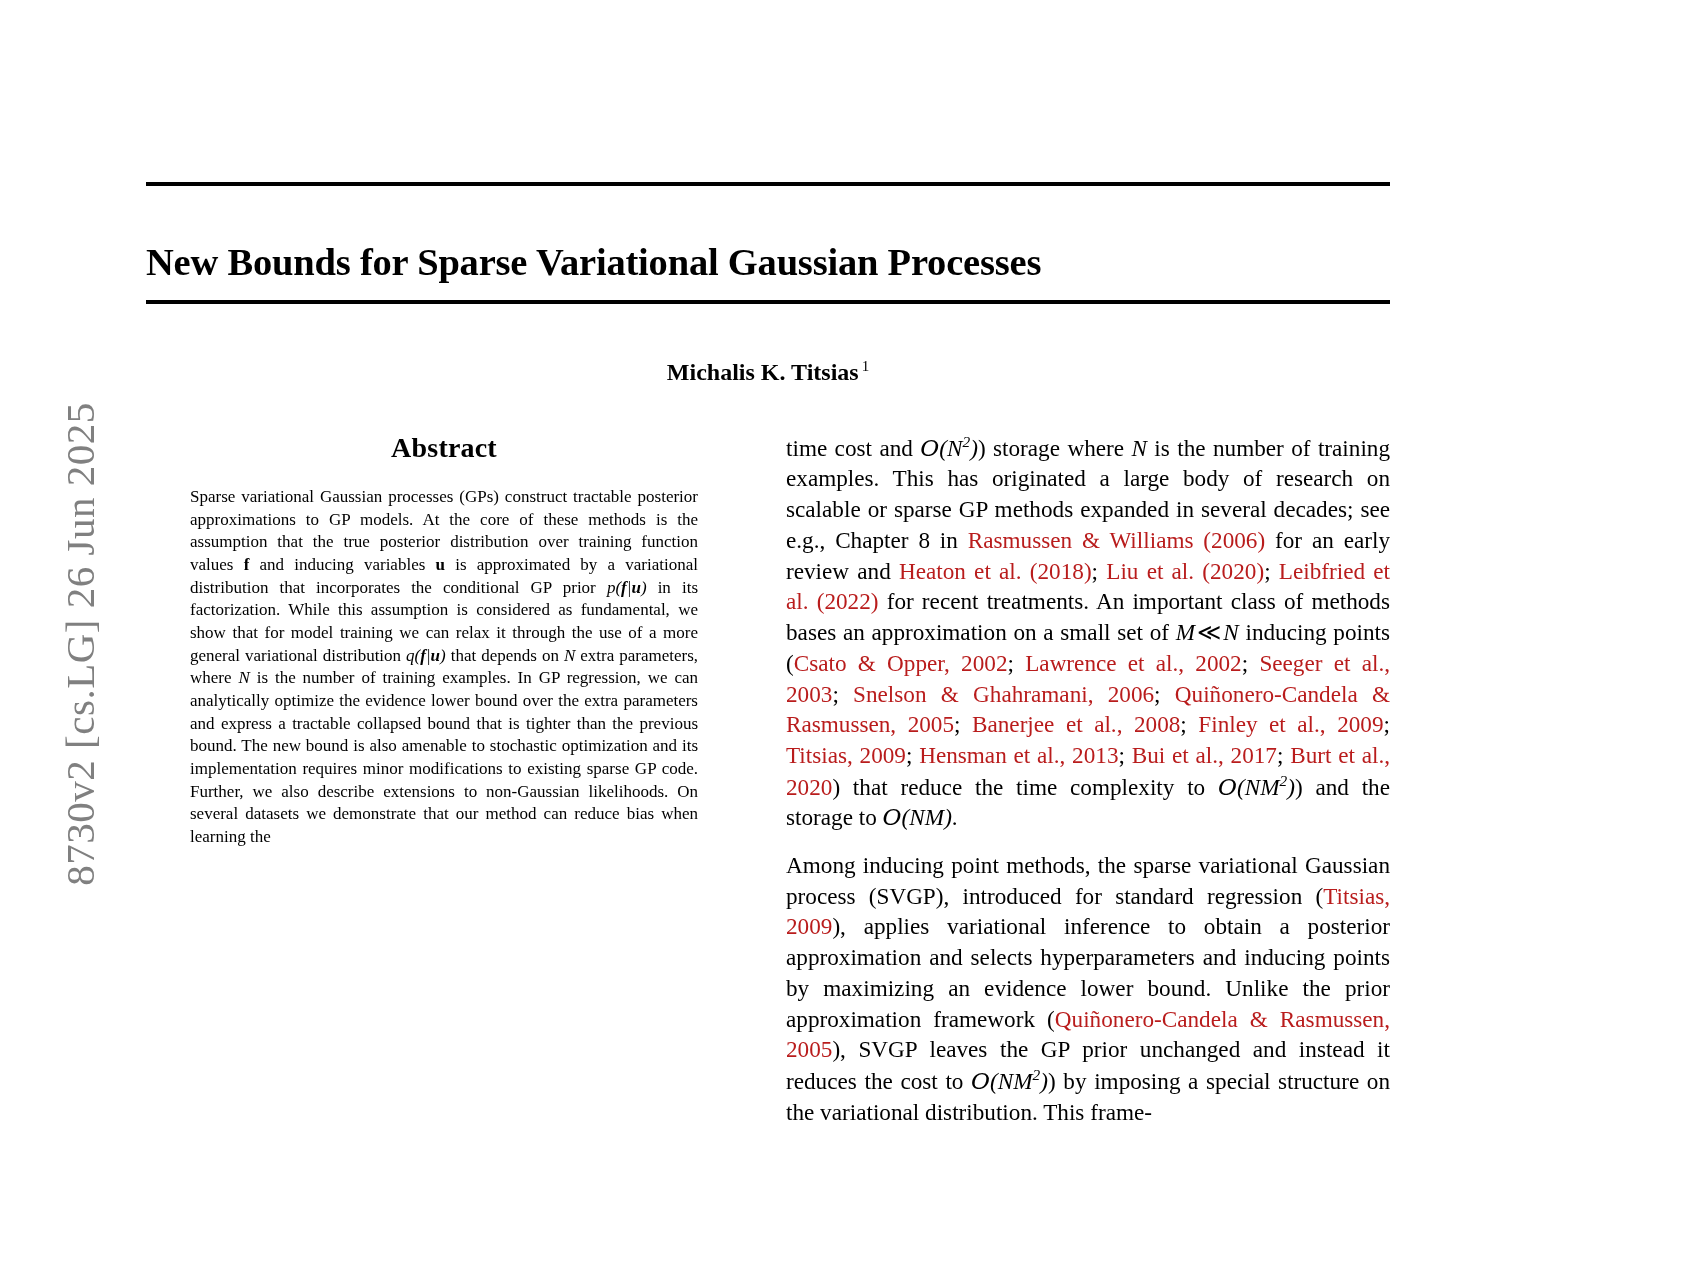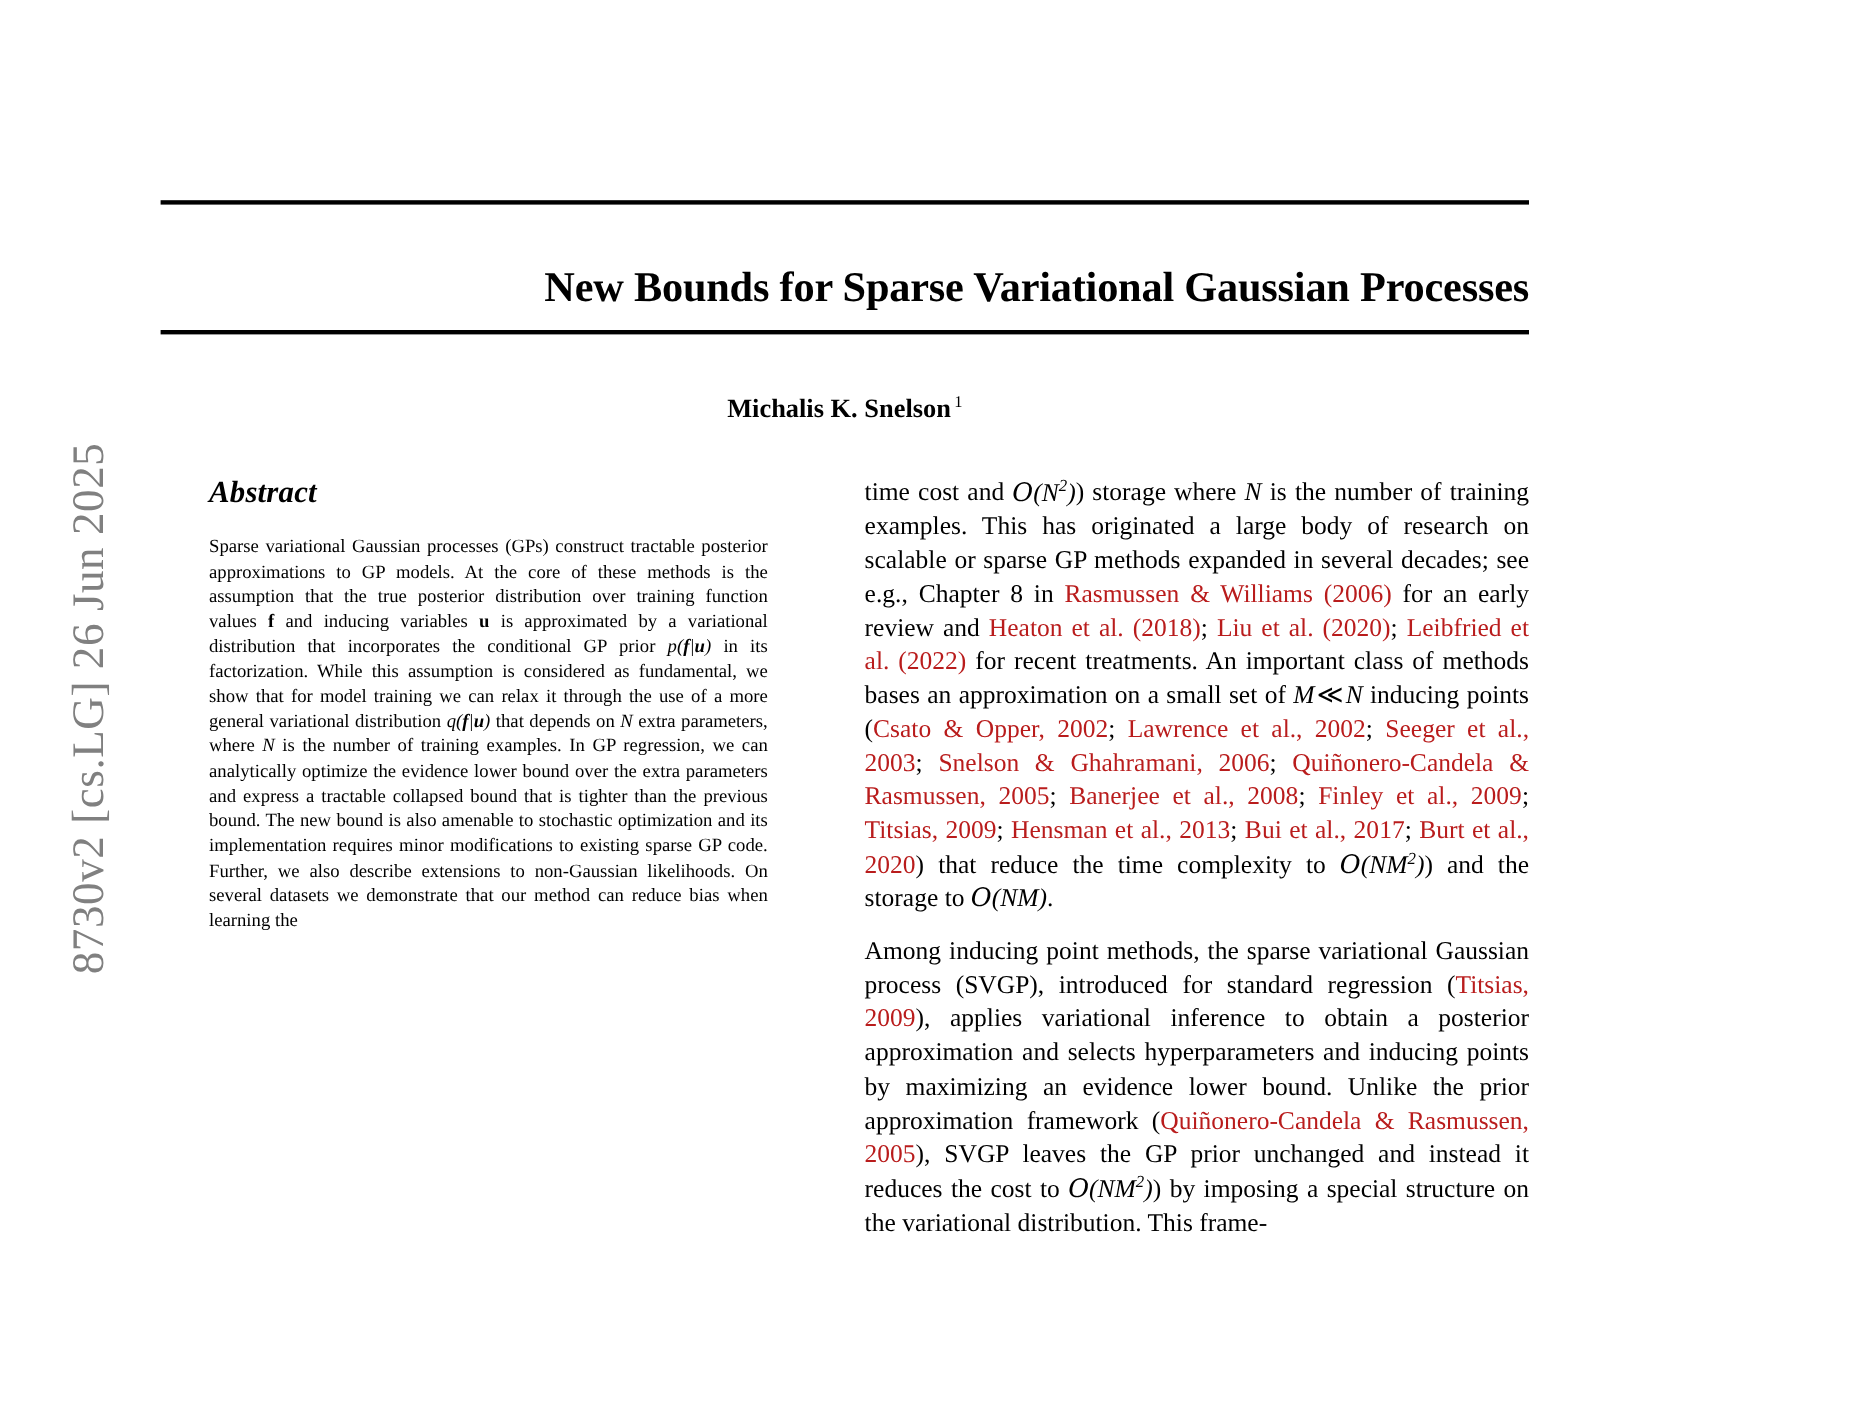--- a/index.html
+++ b/index.html
@@ -54,21 +54,21 @@
     width: 100%;
   }
   #rule-top { position: absolute; top: 182px; }
   #rule-bottom { position: absolute; top: 300px; }
 
   #paper-title {
     position: absolute;
     top: 214px;
     left: 0;
     width: 100%;
-    text-align: right;
+    text-align: left;
     font-size: 38.5px;
     font-weight: bold;
     letter-spacing: -0.2px;
     line-height: 1.15;
   }
 
   #author-line {
     position: absolute;
     top: 358px;
     left: 0;
@@ -94,25 +94,25 @@
   }
   .column {
     position: absolute;
     top: 0;
     width: 598px;
   }
   #col-left  { left: 44px; width: 508px; }
   #col-right { left: 640px; width: 604px; }
 
   #abstract-heading {
+    text-align: center;
     font-size: 28px;
     font-weight: bold;
     margin: 0 0 22px 0;
     letter-spacing: 0.2px;
-    font-style: italic;
   }
 
   p.body-par {
     margin: 0 0 17px 0;
     font-size: 23.2px;
     line-height: 1.325;
     text-align: justify;
     text-justify: inter-word;
     hyphens: none;
   }
@@ -139,21 +139,21 @@
 
 <div id="page">
 
   <div class="rule" id="rule-top"></div>
 
   <h1 id="paper-title">New Bounds for Sparse Variational Gaussian Processes</h1>
 
   <div class="rule" id="rule-bottom"></div>
 
   <div id="author-line">
-    <span>Michalis K. Snelson</span><sup>1</sup>
+    <span>Michalis K. Titsias</span><sup>1</sup>
   </div>
 
   <div id="columns">
 
     <div class="column" id="col-left">
       <div id="abstract-heading">Abstract</div>
       <p class="body-par"><span>Sparse variational Gaussian processes (GPs) construct tractable posterior approximations to GP models. At the core of these methods is the assumption that the true posterior distribution over training function values </span><span class="mb">f</span><span> and inducing variables </span><span class="mb">u</span><span> is approximated by a variational distribution that incorporates the conditional GP prior </span><span class="mi"><span class="mi"><span class="mi">p</span>(<span class="mb">f</span>|<span class="mb">u</span>)</span></span><span> in its factorization. While this assumption is considered as fundamental, we show that for model training we can relax it through the use of a more general variational distribution </span><span class="mi"><span class="mi">q</span>(<span class="mb">f</span>|<span class="mb">u</span>)</span><span> that depends on </span><span class="mi">N</span><span> extra parameters, where </span><span class="mi">N</span><span> is the number of training examples. In GP regression, we can analytically optimize the evidence lower bound over the extra parameters and express a tractable collapsed bound that is tighter than the previous bound. The new bound is also amenable to stochastic optimization and its implementation requires minor modifications to existing sparse GP code. Further, we also describe extensions to non-Gaussian likelihoods. On several datasets we demonstrate that our method can reduce bias when learning the</span></p>
     </div>
 
     <div class="column" id="col-right">

